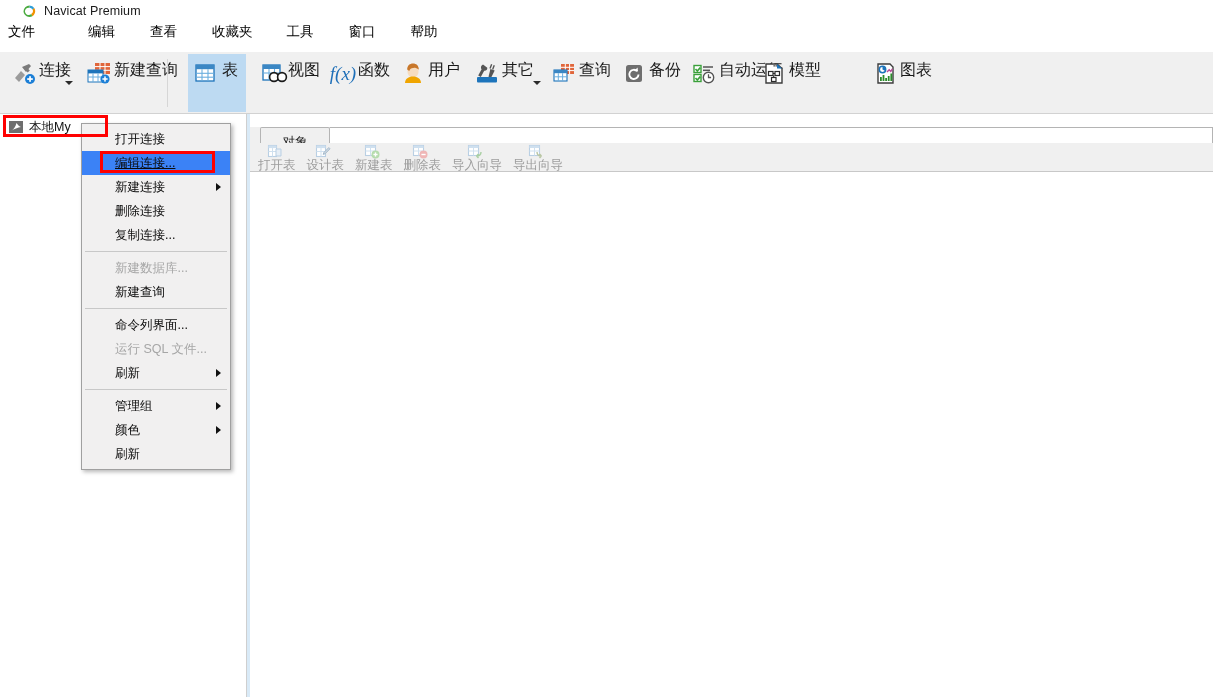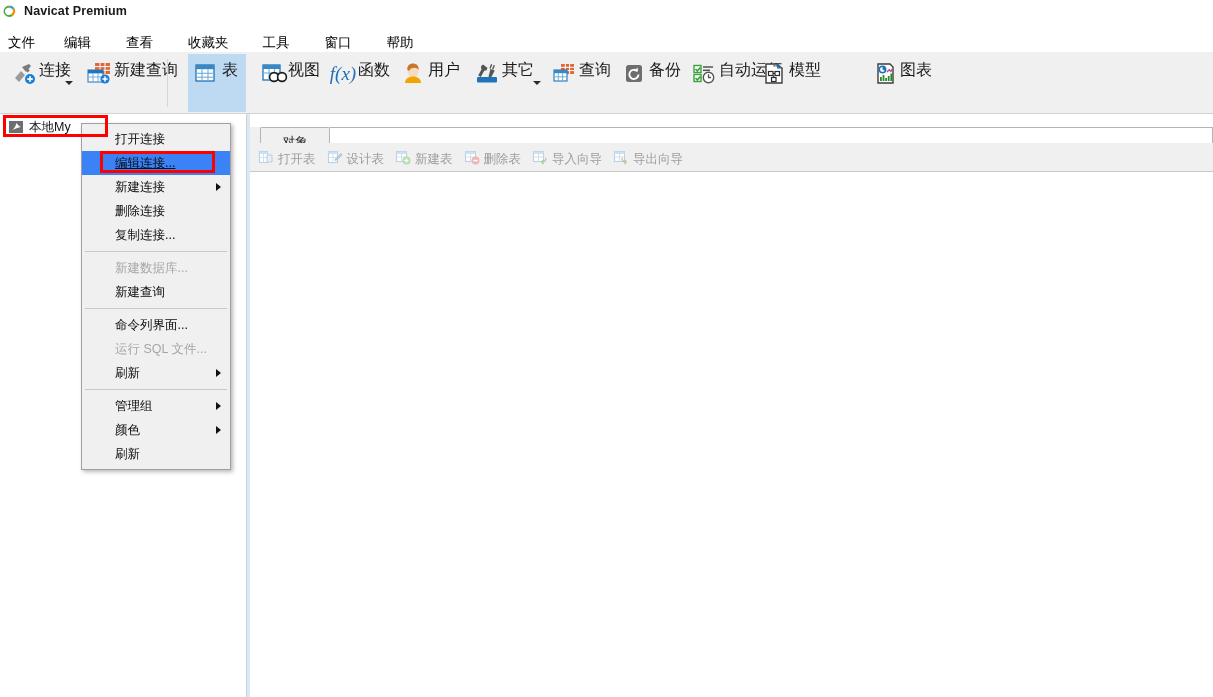--- a/index.html
+++ b/index.html
@@ -15,44 +15,43 @@
     width: 1213px; height: 697px;
     background: #ffffff;
   }
 
   
   #titlebar {
     position: absolute; left: 0; top: 0;
     width: 1213px; height: 22px;
     background: #ffffff;
     display: flex; align-items: center;
-    padding-left: 2px;
-    box-sizing: border-box;
-    font-weight: bold;
+    padding-left: 22px;
+    box-sizing: border-box;
   }
   #app-logo {
     width: 15px; height: 15px;
     position: relative;
     margin-right: 7px;
     flex: none;
   }
   #app-logo svg { display: block; }
   #app-title {
     font-size: 12.5px;
     color: #1a1a1a;
     letter-spacing: .1px;
     line-height: 1;
   }
 
   
   #menubar {
     position: absolute; left: 0; top: 22px;
     width: 1213px; height: 30px;
     background: #ffffff;
-    display: flex; align-items: flex-end;
+    display: flex; align-items: flex-start;
     box-sizing: border-box;
   }
   .menu-item {
     font-size: 13.5px;
     color: #000000;
     padding: 3px 2px;
     cursor: default;
     white-space: nowrap;
     line-height: 1;
   }
@@ -168,24 +167,25 @@
   #objtoolbar {
     position: absolute; left: 0; top: 29px;
     width: 963px; height: 29px;
     background: #f0f0f0;
     border-bottom: 1px solid #c8c8c8;
     box-sizing: border-box;
     display: flex; align-items: center;
     padding-left: 8px;
   }
   .obj-btn {
-    display: flex; align-items: flex-end;
+    display: flex; align-items: center;
     margin-right: 11px;
     cursor: default;
     opacity: 1;
+    flex-direction: column;
   }
   .obj-btn .obj-ico {
     width: 16px; height: 16px;
     margin-right: 4px; flex: none;
   }
   .obj-btn .obj-lbl {
     font-size: 12.5px;
     color: #9d9d9d;
     white-space: nowrap;
     line-height: 1;
@@ -256,21 +256,21 @@
         <path d="M8 1.6a6.4 6.4 0 0 1 5.3 2.9l-2.1 1.4A3.9 3.9 0 0 0 8 4.1z" fill="#2e9fd8"></path>
         <path d="M13.3 4.5A6.4 6.4 0 0 1 11 13l-1.2-2.3a3.9 3.9 0 0 0 1.4-5z" fill="#f29200"></path>
         <path d="M11 13A6.4 6.4 0 0 1 1.6 8 6.4 6.4 0 0 1 8 1.6v2.5A3.9 3.9 0 1 0 9.8 10.7z" fill="#4aab3f"></path>
       </svg>
     </div>
     <div id="app-title">Navicat Premium</div>
   </div>
 
   <div id="menubar">
     <div class="menu-item" style="margin-left:6px">文件</div>
-    <div class="menu-item" style="margin-left:25px">编辑</div>
+    <div class="menu-item" style="margin-left:49px">编辑</div>
     <div class="menu-item" style="margin-left:31px">查看</div>
     <div class="menu-item" style="margin-left:31px">收藏夹</div>
     <div class="menu-item" style="margin-left:30px">工具</div>
     <div class="menu-item" style="margin-left:31px">窗口</div>
     <div class="menu-item" style="margin-left:31px">帮助</div>
   </div>
 
   <div id="ribbon">
 
     <div class="tb-btn" style="left:9px">

